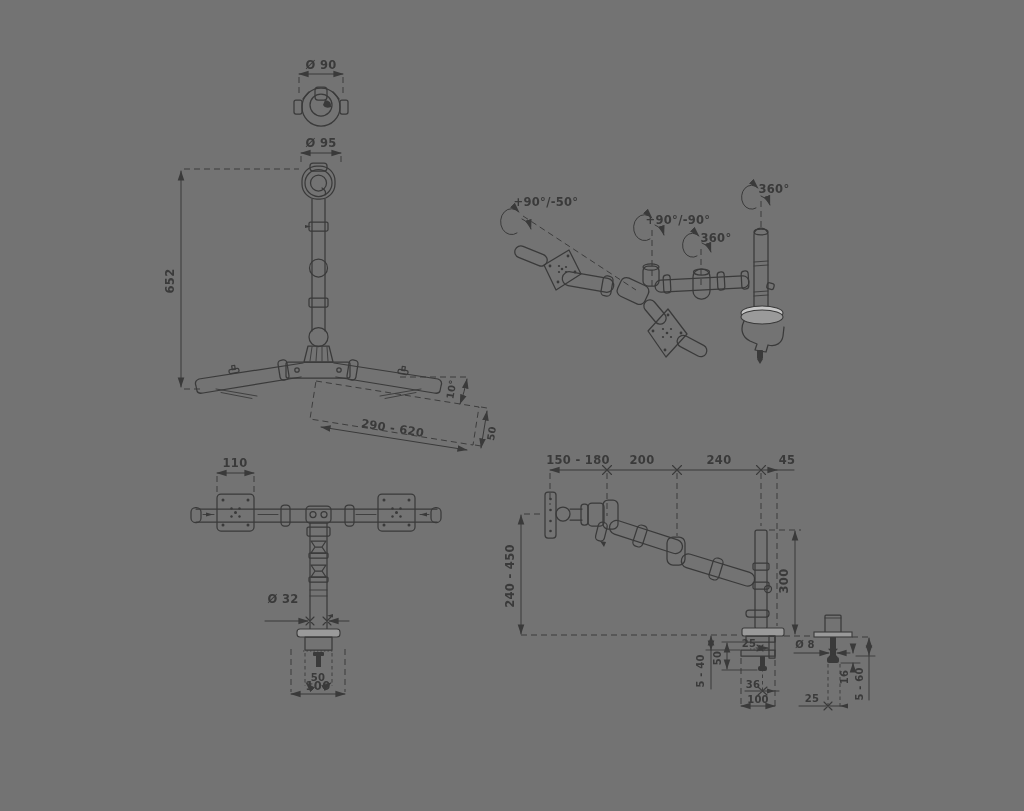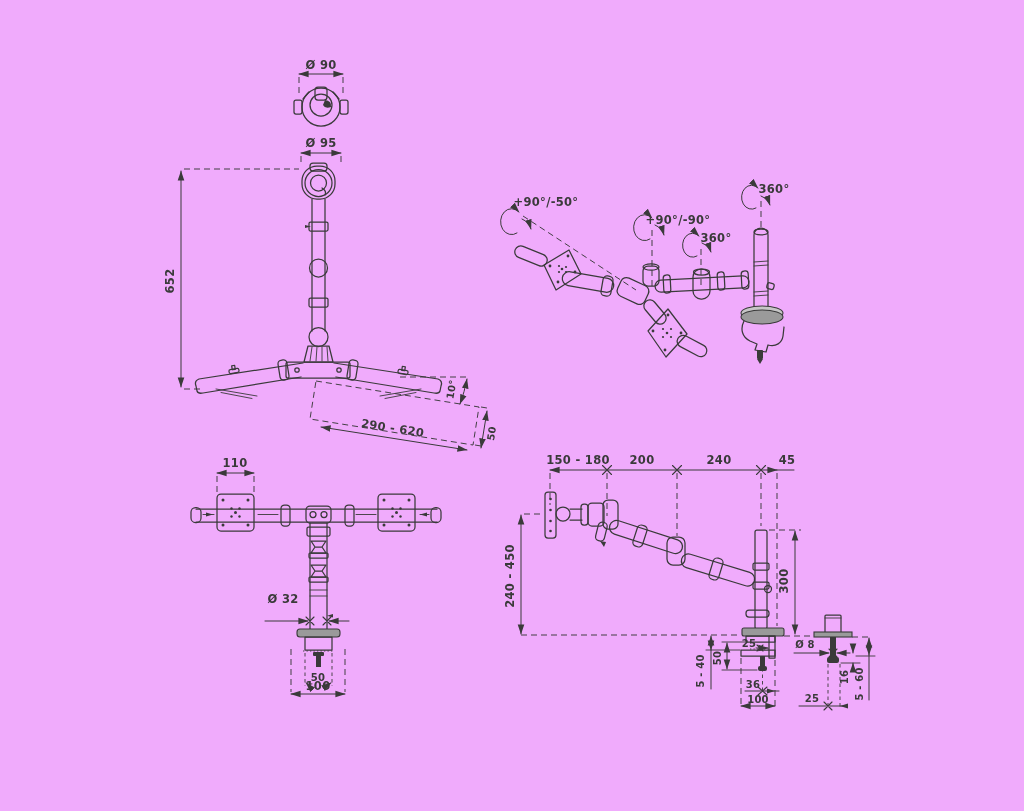--- a/index.html
+++ b/index.html
@@ -15,21 +15,21 @@
   .ink{fill:#3a3a3a;stroke:none;}
   .metal{fill:#9a9a9a;stroke:#3a3a3a;stroke-width:1.1;}
   .metal-light{fill:#c6c6c6;stroke:#3a3a3a;stroke-width:1.1;}
   .hole{fill:#3a3a3a;stroke:none;}
   .lbl{font-family:"DejaVu Sans",sans-serif;font-size:11.5px;font-weight:600;fill:#3a3a3a;letter-spacing:.3px;}
   .lbl-s{font-family:"DejaVu Sans",sans-serif;font-size:10px;font-weight:600;fill:#3a3a3a;letter-spacing:.2px;}
 </style>
 </head>
 <body>
 
-<div id="canvas" style="background: #f0abfc; text-decoration: underline;">
+<div id="canvas" style="background: #737373; text-decoration: underline;">
 <svg width="1024" height="811" viewBox="0 0 1024 811">
   <defs>
     <marker id="arr" markerUnits="userSpaceOnUse" markerWidth="10" markerHeight="8" viewBox="0 0 10 8" refX="9.6" refY="4" orient="auto-start-reverse">
       <path d="M10,4 L0,7.3 L0,0.7 Z" fill="#3a3a3a"></path>
     </marker>
   </defs>
 
   <g>
     <text class="lbl" x="321" y="69" text-anchor="middle">Ø 90</text>
     <line class="dim" x1="299" y1="74" x2="343" y2="74" marker-start="url(#arr)" marker-end="url(#arr)"></line>

